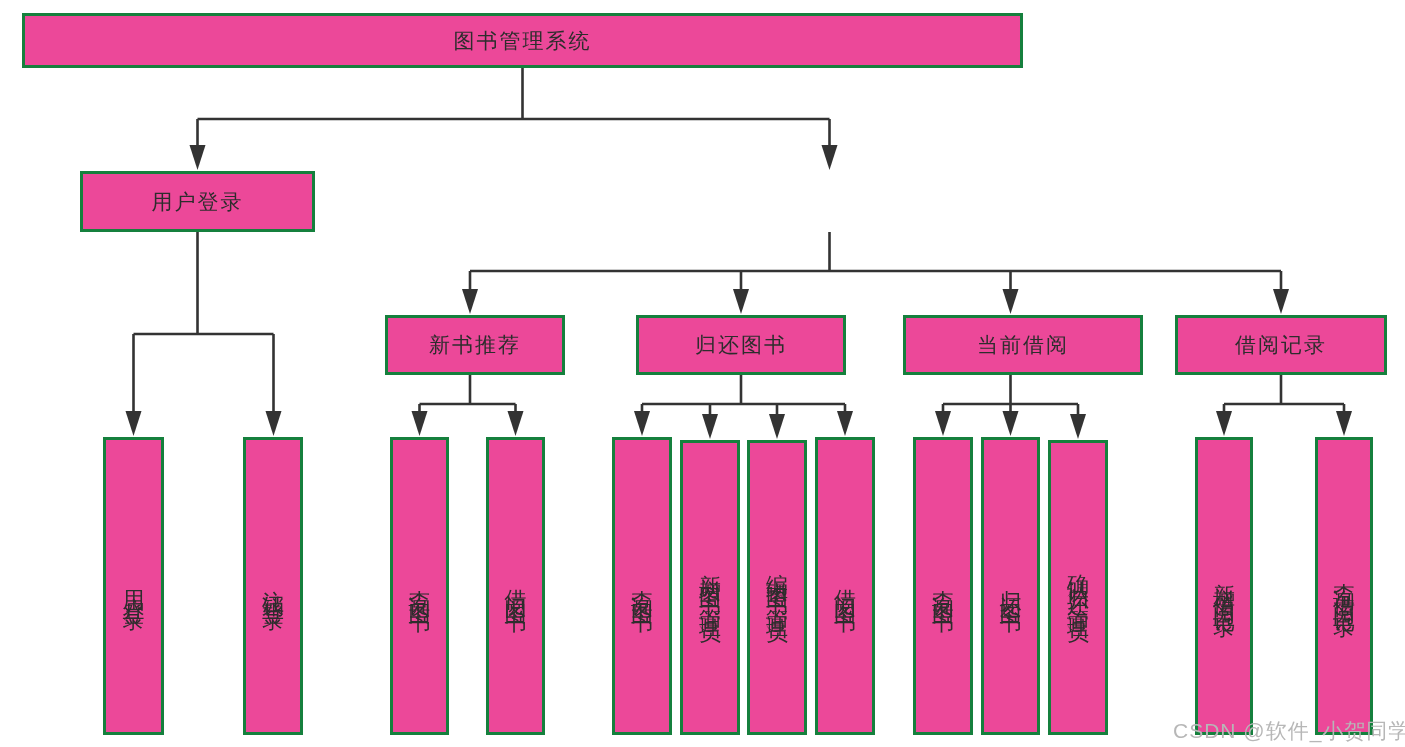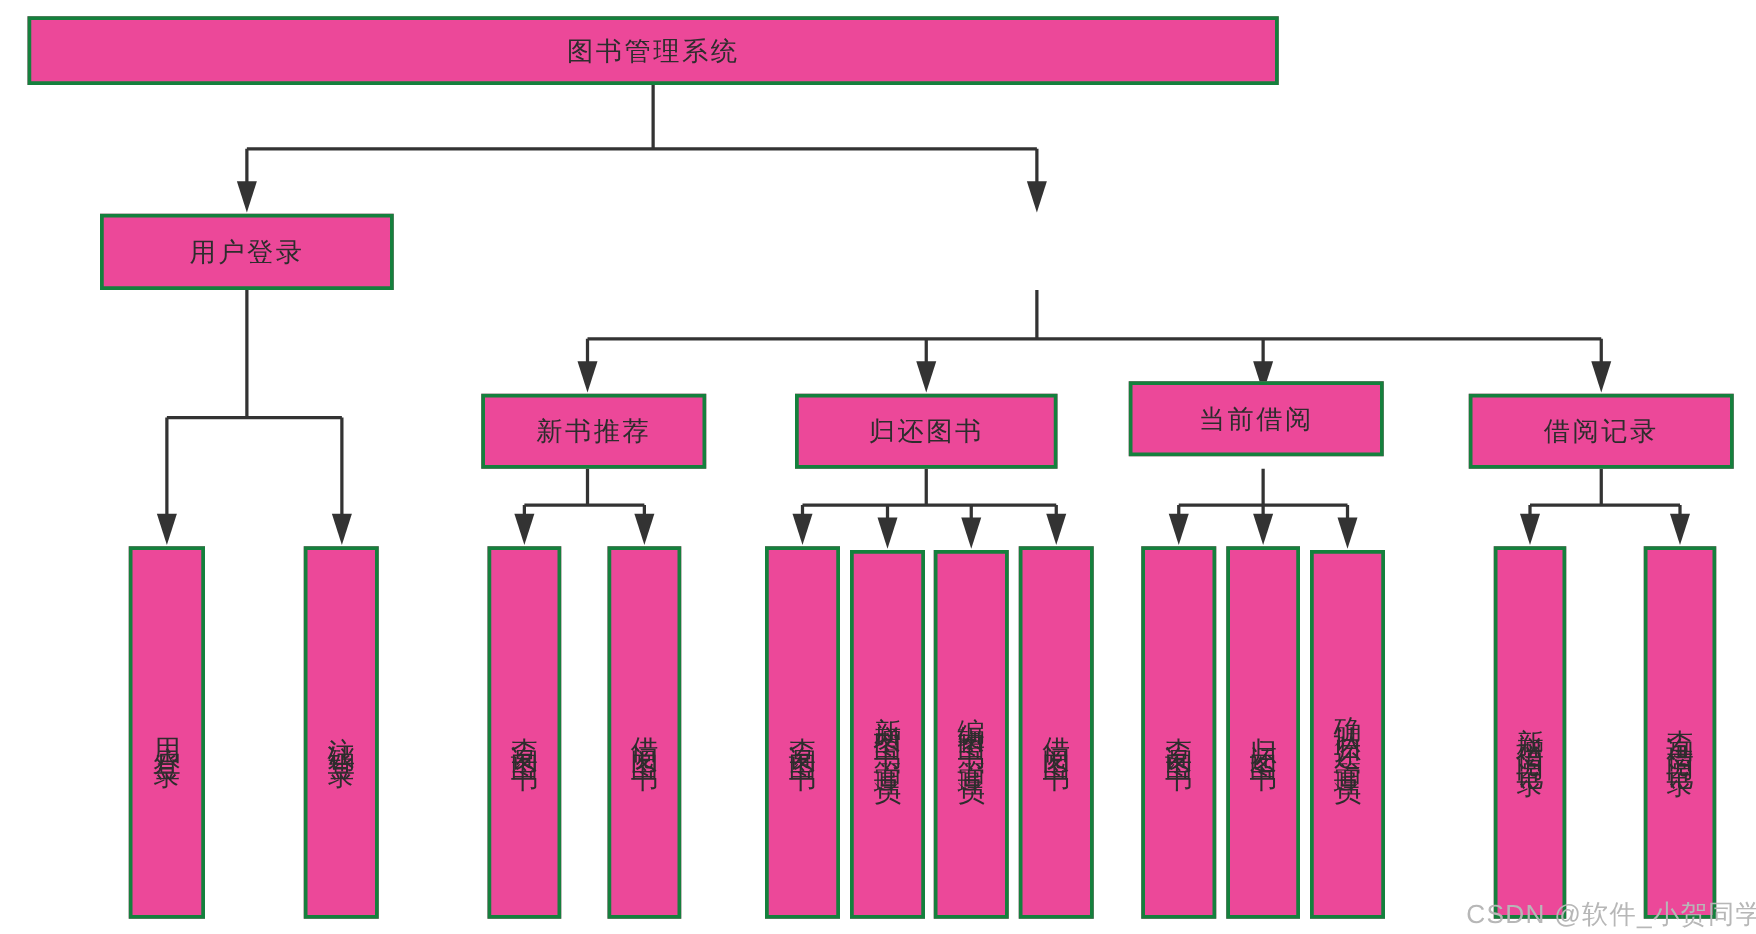--- a/index.html
+++ b/index.html
@@ -87,21 +87,21 @@
       <polygon points="1336,411 1352,411 1344,436"></polygon>
     </g>
   </svg>
 
   <div class="node h" style="left:22px; top:13px; width:1001px; height:55px;">图书管理系统</div>
 
   <div class="node h" style="left:80px; top:171px; width:235px; height:61px;">用户登录</div>
 
   <div class="node h" style="left:348px; top:315px; width:180px; height:60px;margin-left:37px;">新书推荐</div>
   <div class="node h" style="left:636px; top:315px; width:210px; height:60px;">归还图书</div>
-  <div class="node h" style="left:903px; top:305px; width:204px; height:60px;">当前借阅</div>
+  <div class="node h" style="left:903px; top:315px; width:240px; height:60px;">当前借阅</div>
   <div class="node h" style="left:1175px; top:315px; width:212px; height:60px;">借阅记录</div>
 
   <div class="node v" style="left:103px; top:437px; width:61px; height:298px;">用户登录</div>
   <div class="node v" style="left:243px; top:437px; width:60px; height:298px;">注销登录</div>
 
   <div class="node v" style="left:390px; top:437px; width:59px; height:298px;">查询图书</div>
   <div class="node v" style="left:486px; top:437px; width:59px; height:298px;">借阅图书</div>
 
   <div class="node v" style="left:612px; top:437px; width:60px; height:298px;">查询图书</div>
   <div class="node v" style="left:680px; top:440px; width:60px; height:295px;">新增图书（管理员）</div>

